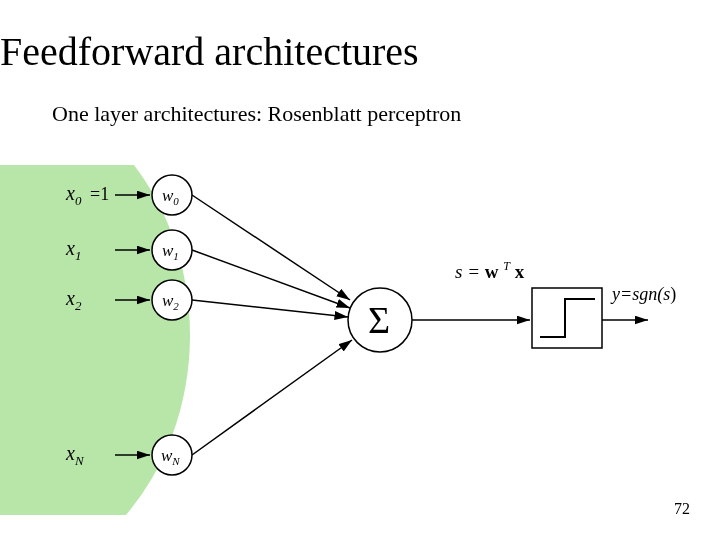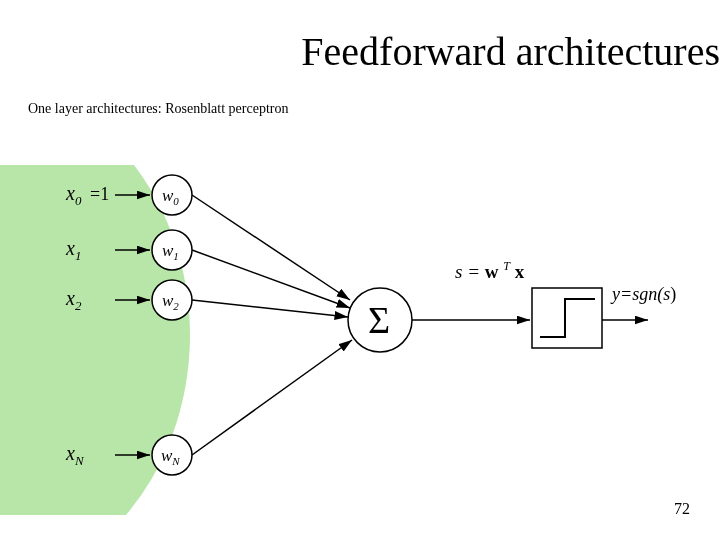--- a/index.html
+++ b/index.html
@@ -6,28 +6,28 @@
     margin: 0;
     padding: 0;
     width: 720px;
     height: 540px;
     font-family: "Times New Roman", Times, serif;
     background: #fff;
     position: relative;
     overflow: hidden;
   }
   .title {
-    text-align: right;
+    text-align: left;
     font-size: 40px;
     margin-top: 28px;
     color: #000;
   }
   .subtitle {
-    font-size: 14px;
-    margin-left: 28px;
+    font-size: 22px;
+    margin-left: 52px;
     margin-top: 26px;
     color: #000;
   }
   .page-number {
     position: absolute;
     right: 30px;
     bottom: 22px;
     font-size: 16px;
     color: #000;
   }

